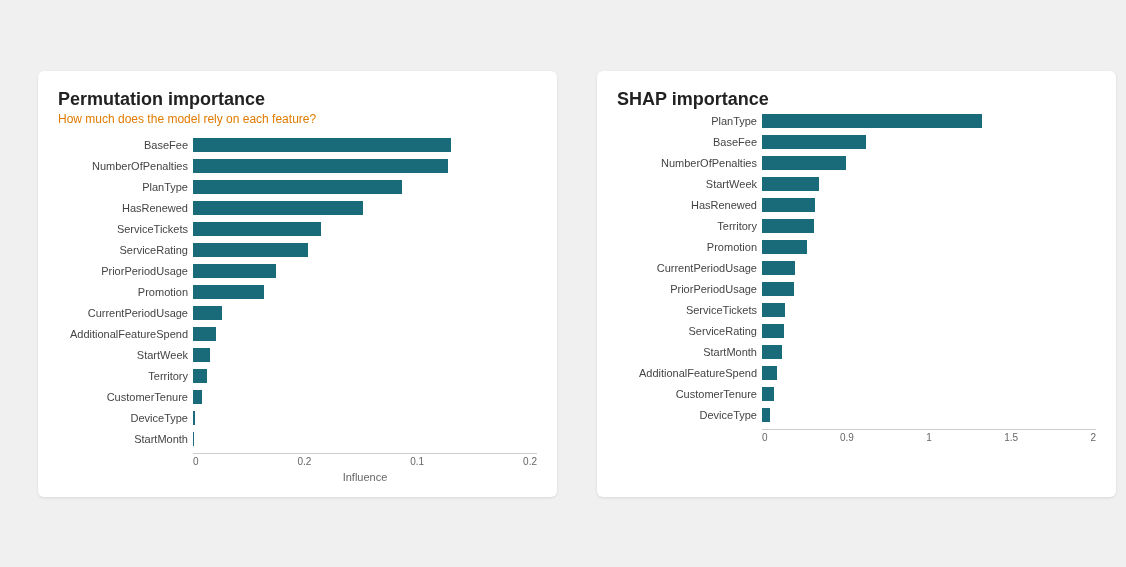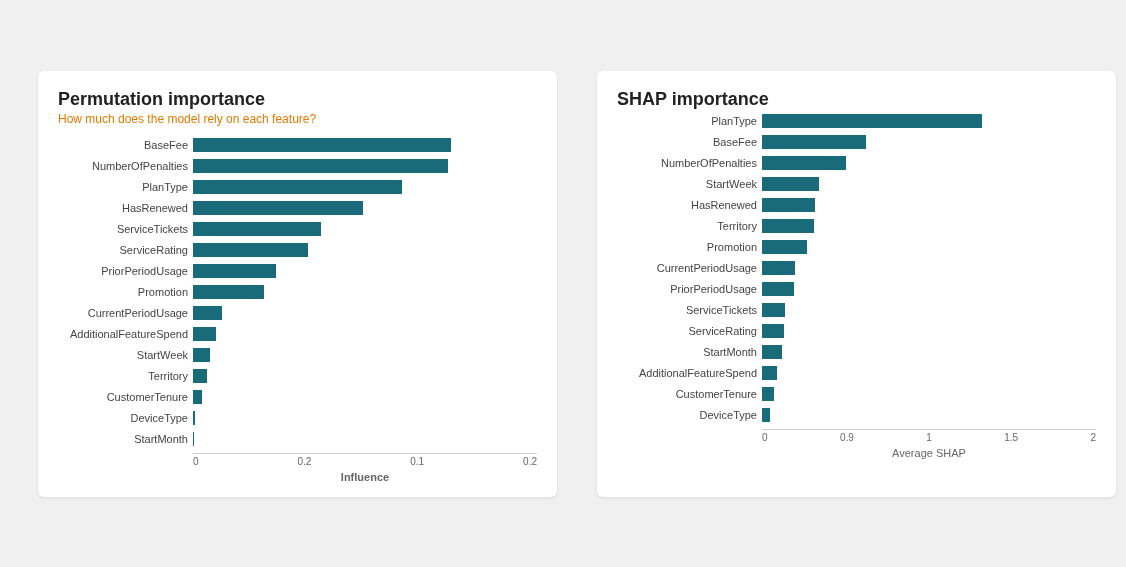--- a/index.html
+++ b/index.html
@@ -189,21 +189,21 @@
           <div style="flex: 1 1 0%;">
             <div class="axis-line"></div>
             <div style="display: flex; justify-content: space-between; padding-top: 2px;">
               <span class="x-tick">0</span>
               <span class="x-tick">0.2</span>
               <span class="x-tick">0.1</span>
               <span class="x-tick">0.2</span>
             </div>
           </div>
         </div>
-        <div style="display: flex; font-weight: bold;">
+        <div style="display: flex;">
           <div style="width: 135px; flex-shrink: 0;"></div>
           <div class="x-label" style="flex: 1 1 0%;">Influence</div>
         </div>
       </div>
   </div>
 
   <div class="chart-card">
     <div class="card-title">
       <span>SHAP </span><span>importance</span>
     </div>
@@ -306,18 +306,17 @@
               <span class="x-tick">0</span>
               <span class="x-tick">0.9</span>
               <span class="x-tick">1</span>
               <span class="x-tick">1.5</span>
               <span class="x-tick">2</span>
             </div>
           </div>
         </div>
         <div style="display: flex;">
           <div style="width: 145px; flex-shrink: 0;"></div>
-          <div class="x-label" style="flex: 1 1 0%;">Average SHAP</div>
         </div>
       </div>
   </div>
 
 </div>
 
 </body></html>

